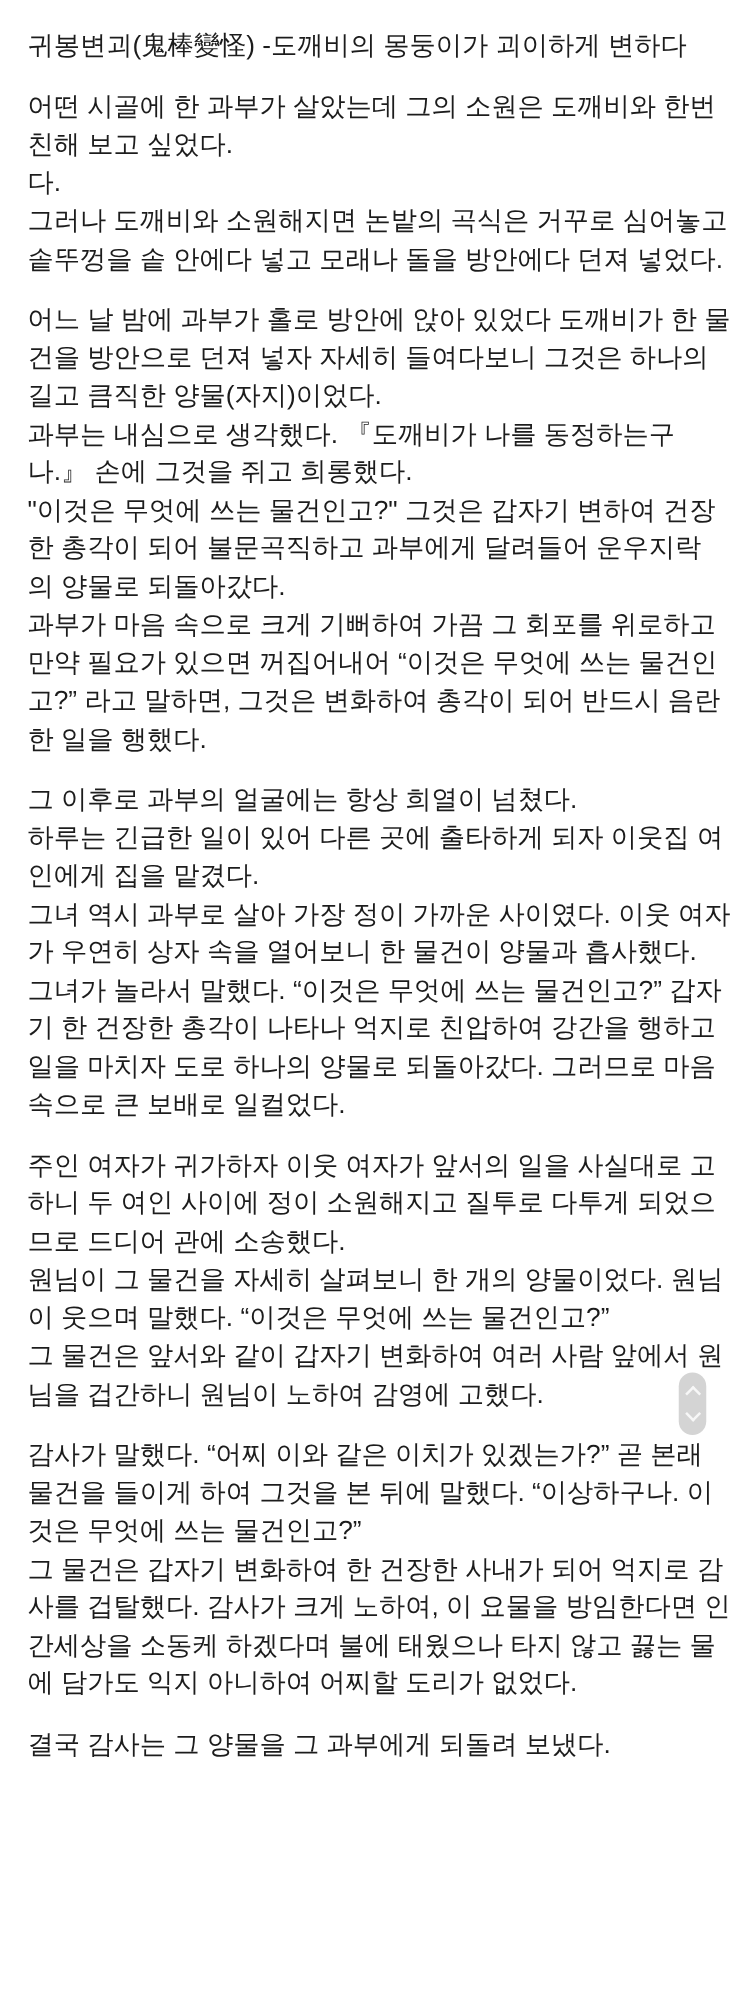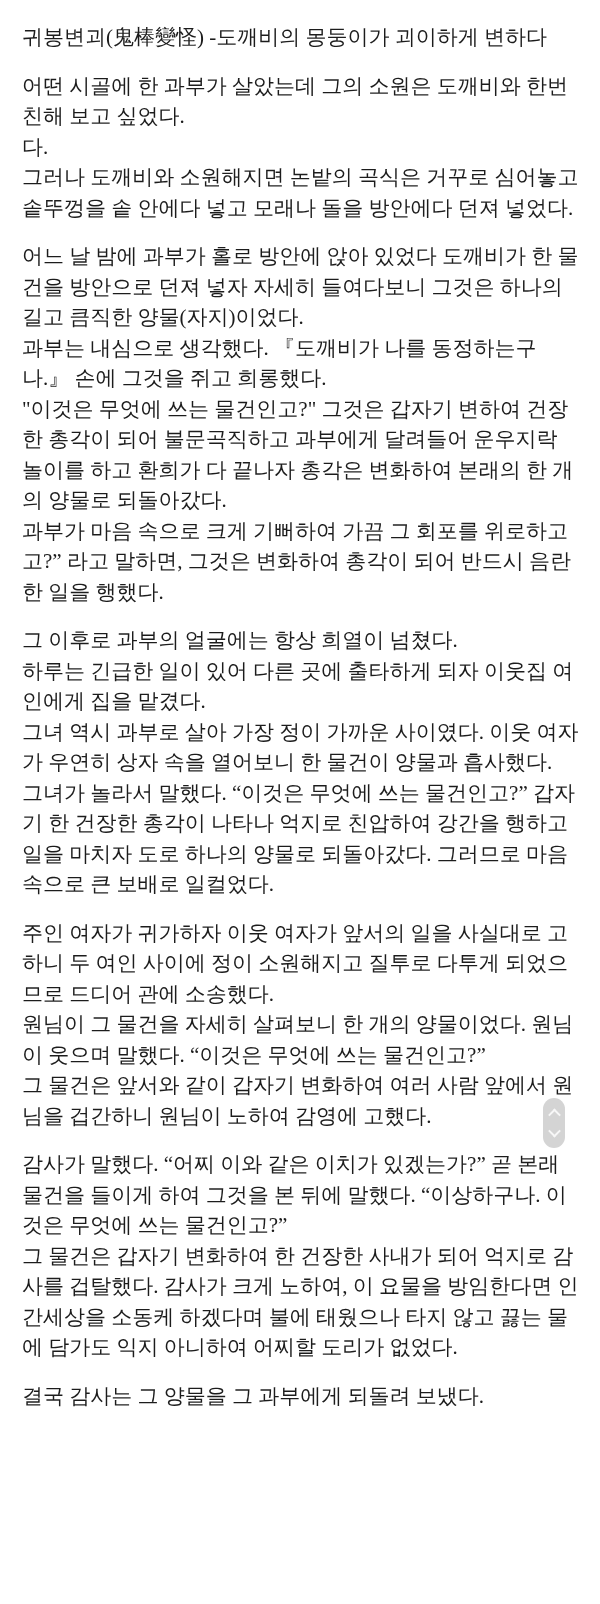--- a/index.html
+++ b/index.html
@@ -53,41 +53,41 @@
     border-style: solid;
     border-width: 2px 0 0 2px;
     flex: 0 0 auto;
   }
   .chev.up   { transform: rotate(45deg) translate(1px,1px); }
   .chev.down { transform: rotate(225deg) translate(1px,1px); }
 </style>
 </head>
 <body style="background: rgb(255, 255, 255);">
 
-<div class="page" style="color: rgb(28, 28, 28); font-family: Liberation Serif, serif;">
+<div class="page" style="color: rgb(28, 28, 28);">
   <div class="line title">귀봉변괴(鬼棒變怪) -도깨비의 몽둥이가 괴이하게 변하다</div>
   <div id="doc-body">
       <div class="block">
         <div class="line">어떤 시골에 한 과부가 살았는데 그의 소원은 도깨비와 한번</div>
         <div class="line">친해 보고 싶었다.</div>
         <div class="line">다.</div>
         <div class="line">그러나 도깨비와 소원해지면 논밭의 곡식은 거꾸로 심어놓고</div>
         <div class="line">솥뚜껑을 솥 안에다 넣고 모래나 돌을 방안에다 던져 넣었다.</div>
       </div>
       <div class="block">
         <div class="line">어느 날 밤에 과부가 홀로 방안에 앉아 있었다 도깨비가 한 물</div>
         <div class="line">건을 방안으로 던져 넣자 자세히 들여다보니 그것은 하나의</div>
         <div class="line">길고 큼직한 양물(자지)이었다.</div>
         <div class="line">과부는 내심으로 생각했다. 『도깨비가 나를 동정하는구</div>
         <div class="line">나.』 손에 그것을 쥐고 희롱했다.</div>
         <div class="line">"이것은 무엇에 쓰는 물건인고?" 그것은 갑자기 변하여 건장</div>
         <div class="line">한 총각이 되어 불문곡직하고 과부에게 달려들어 운우지락</div>
-        <div class="line">놀이를 하고 환희가 다 끝나자 총각은 변화하여 본래의 한 개</div>
         <div class="line">의 양물로 되돌아갔다.</div>
         <div class="line">과부가 마음 속으로 크게 기뻐하여 가끔 그 회포를 위로하고</div>
+        <div class="line">만약 필요가 있으면 꺼집어내어 “이것은 무엇에 쓰는 물건인</div>
         <div class="line">고?” 라고 말하면, 그것은 변화하여 총각이 되어 반드시 음란</div>
         <div class="line">한 일을 행했다.</div>
       </div>
       <div class="block">
         <div class="line">그 이후로 과부의 얼굴에는 항상 희열이 넘쳤다.</div>
         <div class="line">하루는 긴급한 일이 있어 다른 곳에 출타하게 되자 이웃집 여</div>
         <div class="line">인에게 집을 맡겼다.</div>
         <div class="line">그녀 역시 과부로 살아 가장 정이 가까운 사이였다. 이웃 여자</div>
         <div class="line">가 우연히 상자 속을 열어보니 한 물건이 양물과 흡사했다.</div>
         <div class="line">그녀가 놀라서 말했다. “이것은 무엇에 쓰는 물건인고?” 갑자</div>

